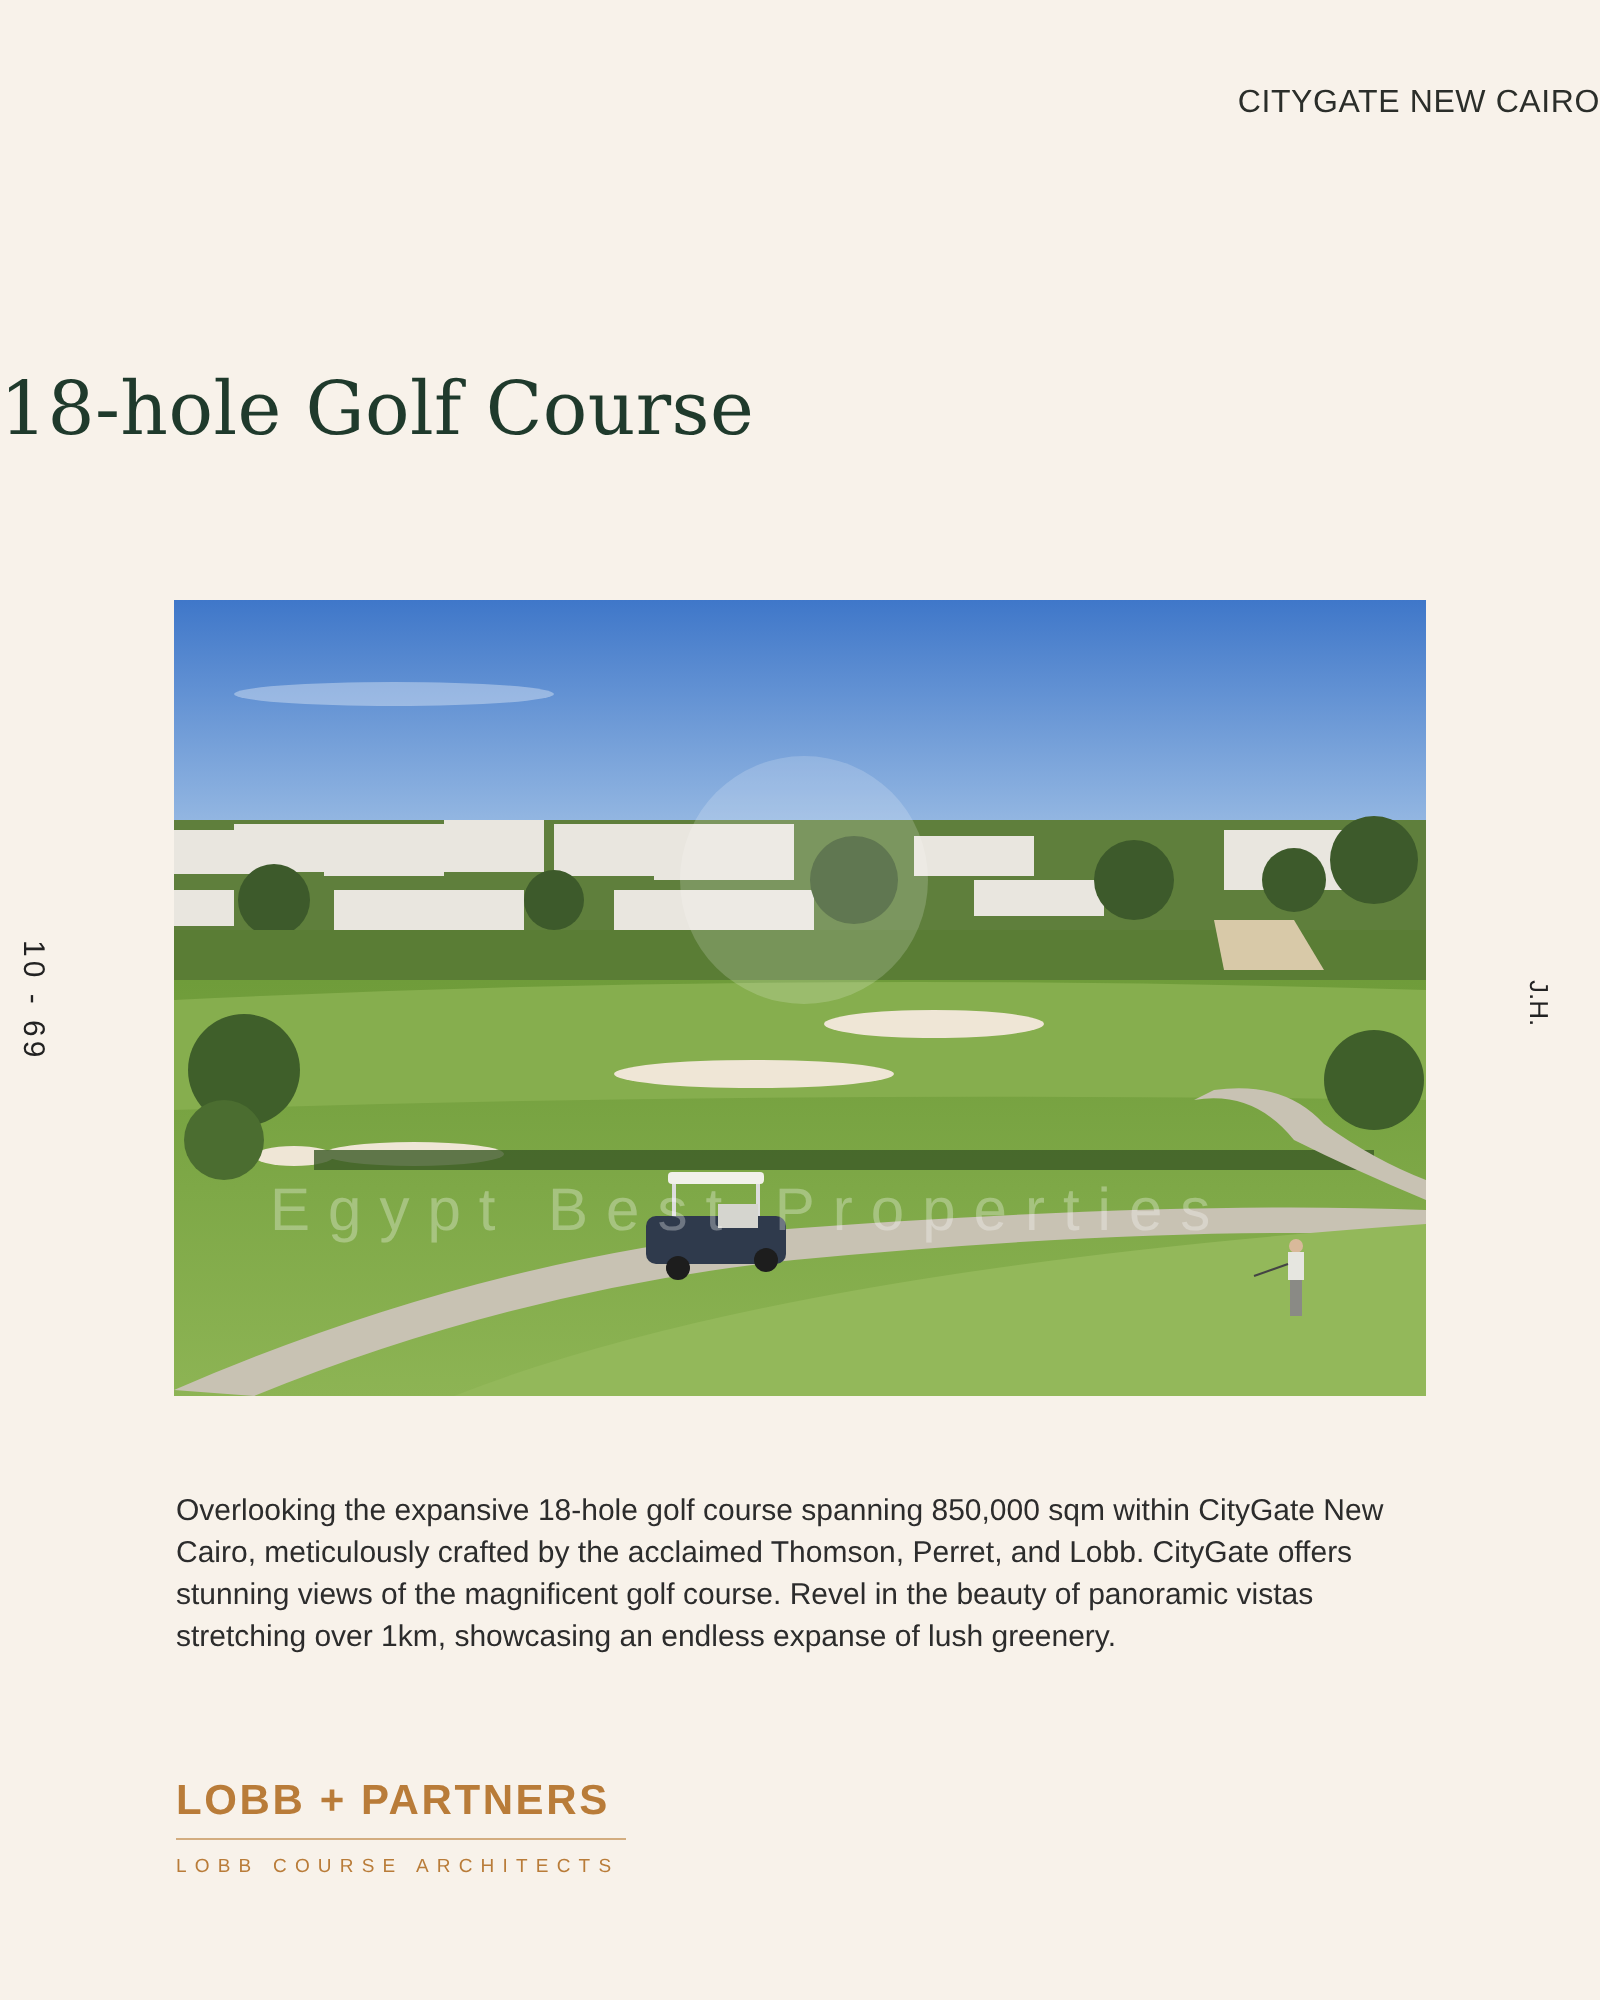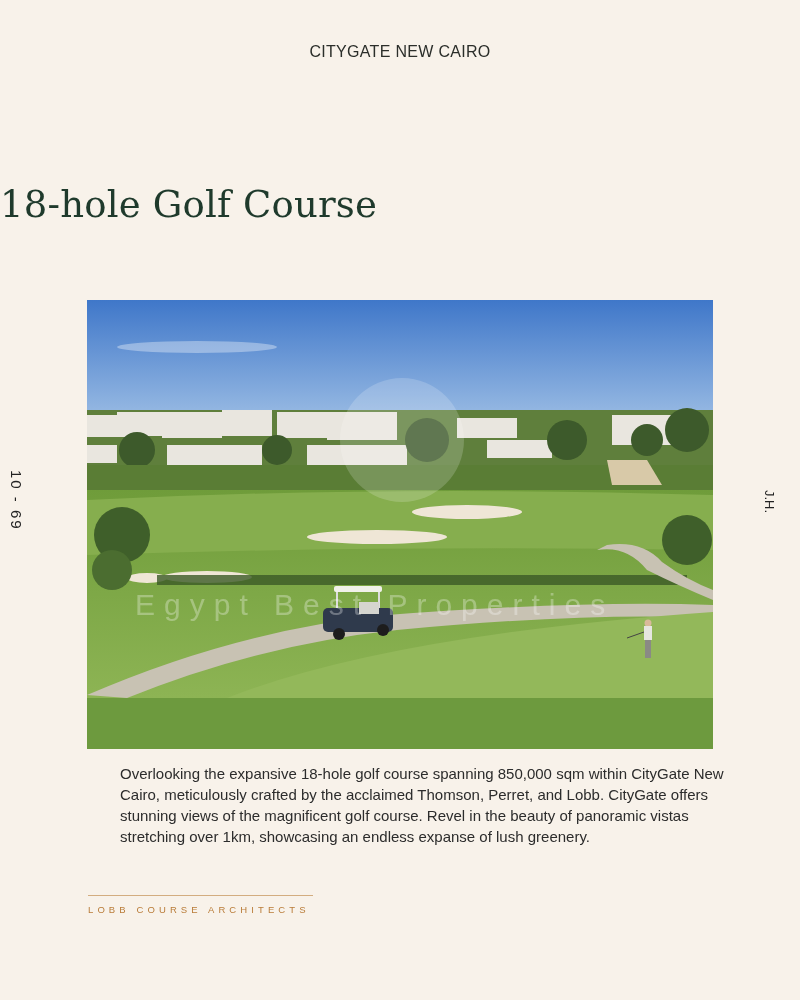--- a/index.html
+++ b/index.html
@@ -5,47 +5,47 @@
   html, body { margin: 0; padding: 0; }
   body {
     width: 800px; height: 1000px;
     background: #f8f2ea;
     position: relative;
     overflow: hidden;
     font-family: "Liberation Sans", sans-serif;
   }
   .brand {
     position: absolute; top: 43px; left: 0; width: 800px;
-    text-align: center; font-size: 16px; letter-spacing: 0.3px;
+    text-align: right; font-size: 16px; letter-spacing: 0.3px;
     color: #2b2e2a;
   }
   .title {
     position: absolute; top: 183px; left: 0; width: 800px;
     text-align: left; font-family: "DejaVu Serif", serif;
     font-size: 37px; color: #1f3a2c; letter-spacing: 0.2px;
   }
   .side-left {
     position: absolute; left: 8px; top: 470px;
     writing-mode: vertical-rl;
     font-size: 15px; color: #222; letter-spacing: 2px;
   }
   .side-right {
     position: absolute; left: 762px; top: 490px;
     writing-mode: vertical-rl;
     font-size: 13px; color: #222;
   }
   .photo {
     position: absolute; left: 87px; top: 300px;
-    width: 626px; height: 449px; overflow: hidden;
+    width: 626px; height: 398px; overflow: hidden;
     background: #6d9a3e;
   }
   .photo svg { display: block; }
   .desc {
-    position: absolute; left: 88px; top: 748px; width: 630px;
-    font-size: 15px; line-height: 21px; color: #2c2c2c; margin-left: 32px;
+    position: absolute; left: 88px; top: 730px; width: 630px;
+    font-size: 15px; line-height: 21px; color: #2c2c2c;
   }
   .logo {
     position: absolute; left: 88px; top: 889px;
   }
   .logo-main {
     font-size: 21px; font-weight: bold; color: #b97c39; letter-spacing: 1.3px;
   }
   .logo-rule {
     width: 225px; height: 1px; background: #d3ad80; margin: 6px 0 8px 0;
   }
@@ -144,15 +144,16 @@
 
     <circle cx="315" cy="140" r="62" fill="#ffffff" opacity="0.18"></circle>
 
     <text x="48" y="315" font-family="Liberation Sans, sans-serif" font-size="30" fill="#ffffff" opacity="0.3" letter-spacing="9">Egypt Best Properties</text>
   </svg>
 </div>
 
 <p class="desc">Overlooking the expansive 18-hole golf course spanning 850,000 sqm within CityGate New Cairo, meticulously crafted by the acclaimed Thomson, Perret, and Lobb. CityGate offers stunning views of the magnificent golf course. Revel in the beauty of panoramic vistas stretching over 1km, showcasing an endless expanse of lush greenery.</p>
 
 <div class="logo">
+  <div class="logo-main">LOBB + PARTNERS</div>
   <div class="logo-rule"></div>
   <div class="logo-sub">LOBB COURSE ARCHITECTS</div>
 </div>
 
 </body></html>

